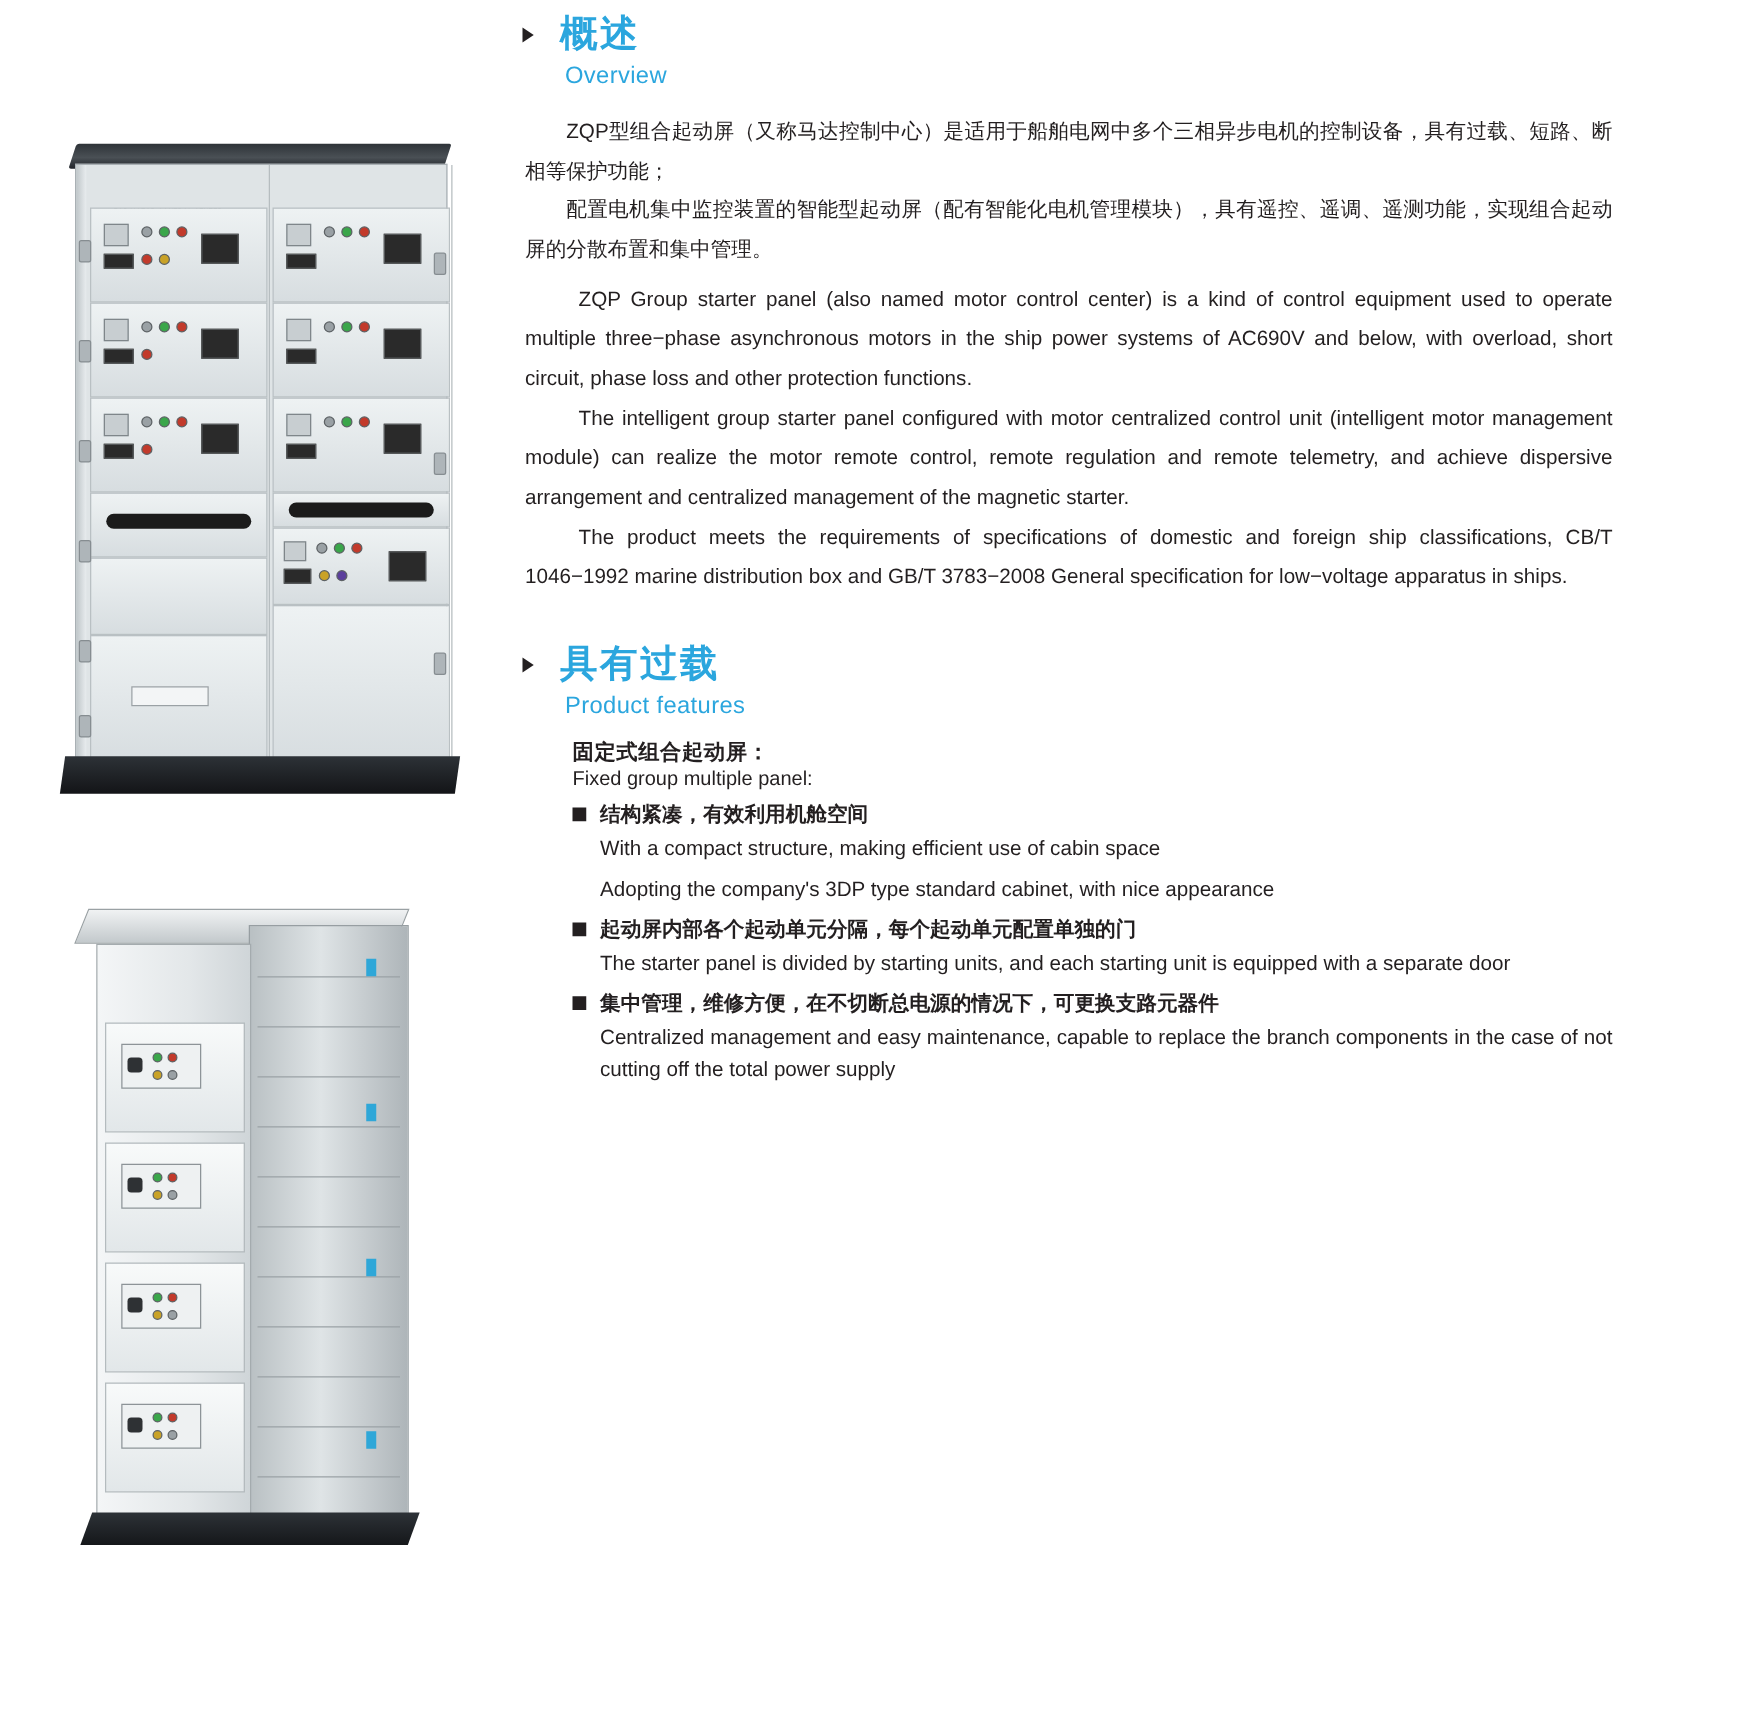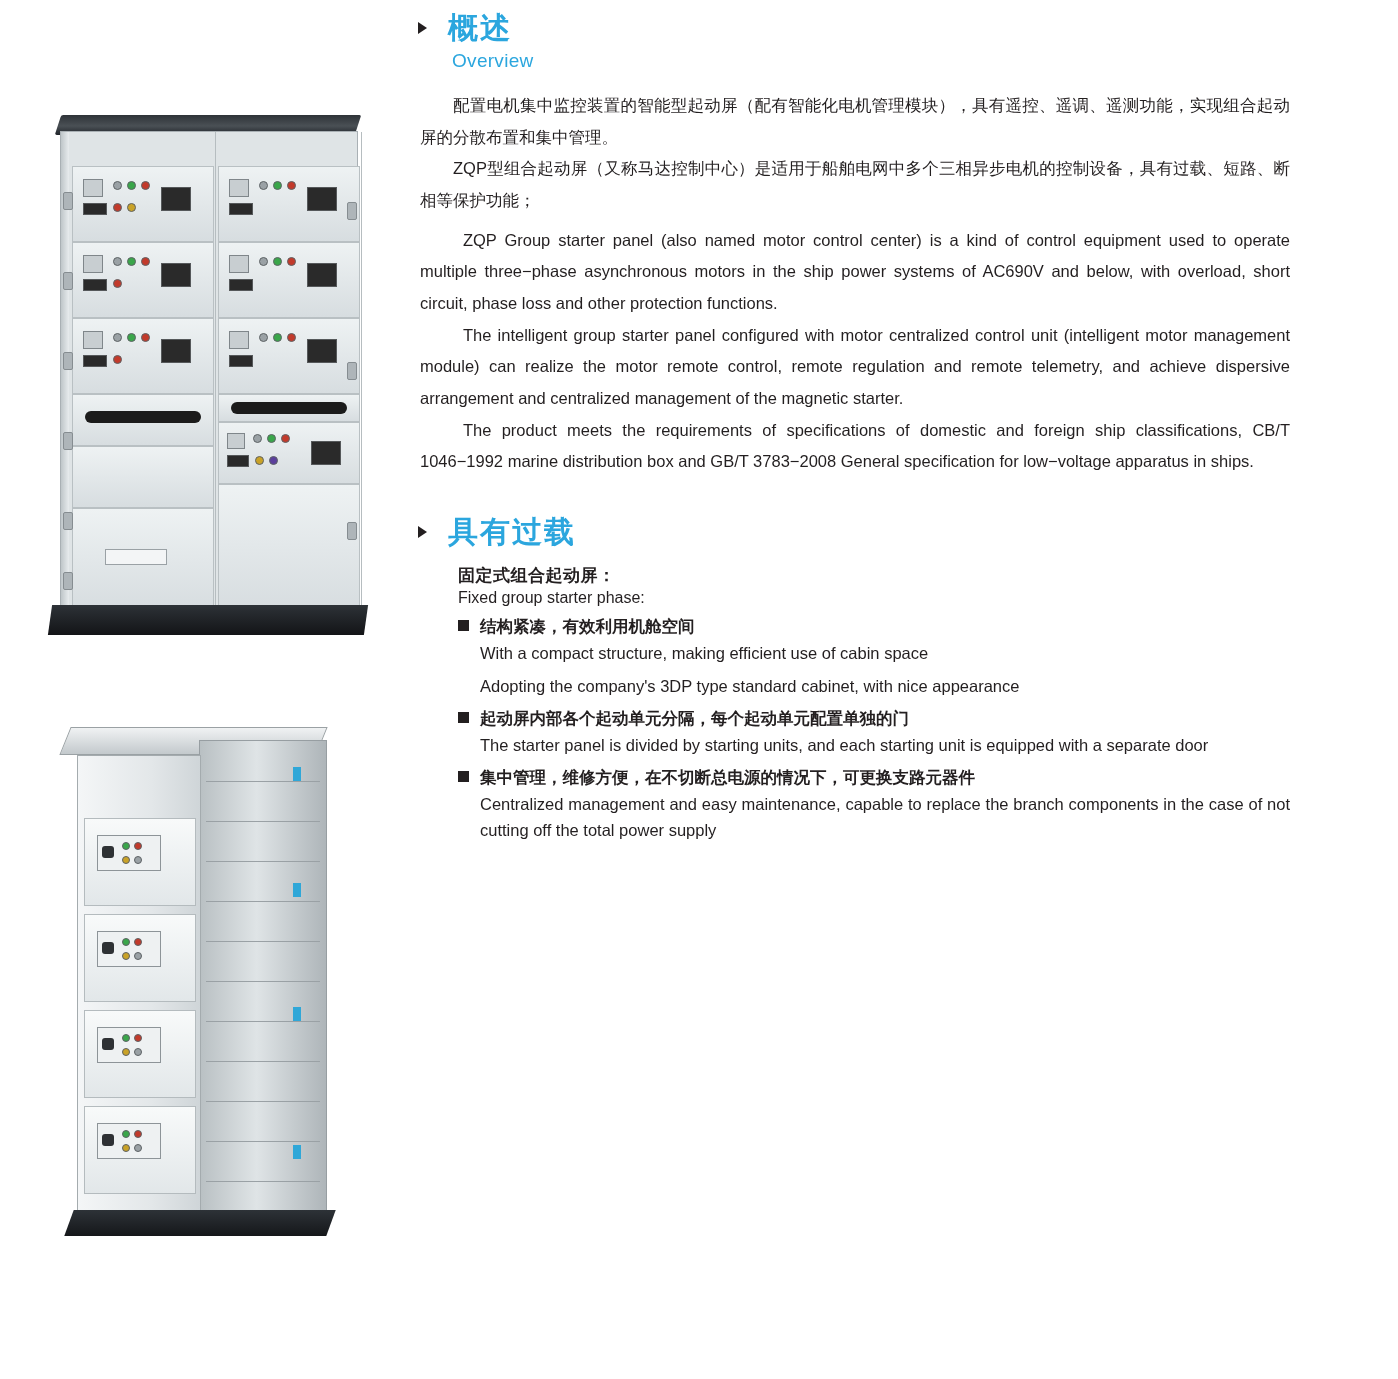--- a/index.html
+++ b/index.html
@@ -448,38 +448,39 @@
 
 <div class="content">
 
   <div class="sec-head" style="margin-top:10px;">
     <span class="tri"></span>
     <div class="sec-title-cn">概述</div>
     <div class="sec-title-en">Overview</div>
   </div>
 
   <div class="block-cn" style="margin-top:12px;">
+    <p class="para cn">ZQP型组合起动屏（又称马达控制中心）是适用于船舶电网中多个三相异步电机的控制设备，具有过载、短路、断相等保护功能；</p>
     <p class="para cn">配置电机集中监控装置的智能型起动屏（配有智能化电机管理模块），具有遥控、遥调、遥测功能，实现组合起动屏的分散布置和集中管理。</p>
-    <p class="para cn">ZQP型组合起动屏（又称马达控制中心）是适用于船舶电网中多个三相异步电机的控制设备，具有过载、短路、断相等保护功能；</p>
   </div>
 
   <div class="block-en" style="margin-top:6px;">
     <p class="para en">ZQP Group starter panel (also named motor control center) is a kind of control equipment used to operate multiple three−phase asynchronous motors in the ship power systems of AC690V and below, with overload, short circuit, phase loss and other protection functions.</p>
     <p class="para en">The intelligent group starter panel configured with motor centralized control unit (intelligent motor management module) can realize the motor remote control, remote regulation and remote telemetry, and achieve dispersive arrangement and centralized management of the magnetic starter.</p>
     <p class="para en">The product meets the requirements of specifications of domestic and foreign ship classifications, CB/T 1046−1992 marine distribution box and GB/T 3783−2008 General specification for low−voltage apparatus in ships.</p>
   </div>
 
   <div class="sec-head" style="margin-top:36px;">
     <span class="tri"></span>
     <div class="sec-title-cn">具有过载</div>
+    <div class="sec-title-en">Product features</div>
   </div>
 
   <div style="padding:14px 10px 0 58px;">
     <div class="feat-head-cn">固定式组合起动屏：</div>
-    <div class="feat-head-en">Fixed group starter phase:</div>
+    <div class="feat-head-en">Fixed group multiple panel:</div>
 
     <div class="feat-item">
       <div class="feat-cn"><span class="sq"></span>结构紧凑，有效利用机舱空间</div>
       <div class="feat-en">With a compact structure, making efficient use of cabin space</div>
     </div>
     <div class="feat-item">
       <div class="feat-en">Adopting the company's 3DP type standard cabinet, with nice appearance</div>
     </div>
     <div class="feat-item">
       <div class="feat-cn"><span class="sq"></span>起动屏内部各个起动单元分隔，每个起动单元配置单独的门</div>

